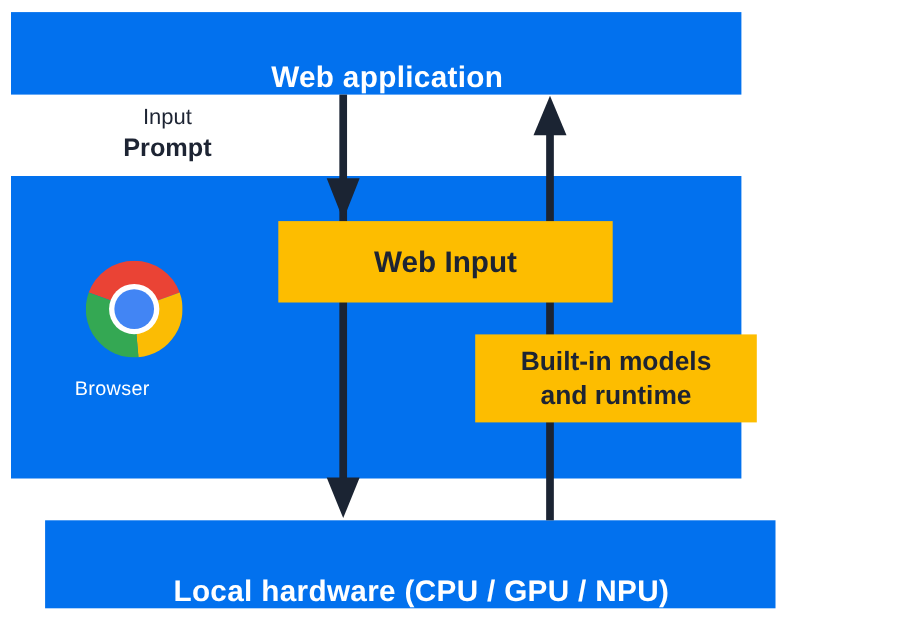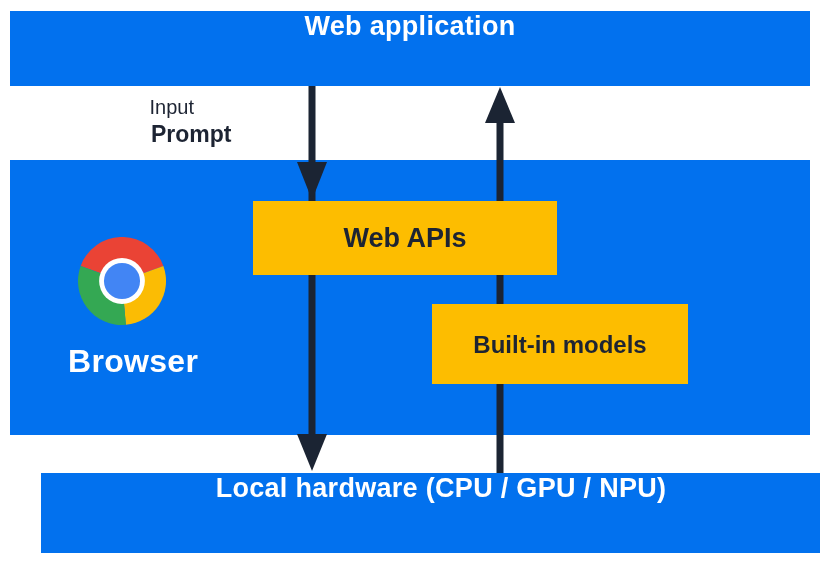--- a/index.html
+++ b/index.html
@@ -6,47 +6,47 @@
     --blue:#0271EE; --yellow:#FDBD00; --arrow:#1B2433; --text-dark:#1D2433;
     --text-light:#FFFFFF; --chrome-red:#EA4335; --chrome-yellow:#FBBC04;
     --chrome-green:#34A853; --chrome-blue:#4285F4;
   }
   html,body{margin:0;padding:0;background:#fff;}
   .canvas{
     position:relative; width:820px; height:566px; background:#fff;
     font-family:"Liberation Sans", sans-serif; overflow:hidden;
   }
   .bar{
-    position:absolute; left:10px; width:800px; background:var(--blue);
-    display:flex; align-items:flex-start; justify-content:center;
+    position:absolute; left:10px; width:644px; background:var(--blue);
+    display:flex; align-items:flex-end; justify-content:center;padding-left:20px;
   }
   .layer-top{ top:11px; height:75px; }
   .layer-mid{ top:160px; height:275px; }
   .layer-bottom{ top:473px; height:80px;margin-left:31px; }
   .bar-label{
     color:var(--text-light); font-size:27px; font-weight:700; letter-spacing:.3px;
   }
   .io-block{ position:absolute; z-index:2; color:var(--text-dark); }
   .io-input{ left:112px; top:95px; text-align:center; }
   .io-output{ right:53px; top:96px; text-align:right; }
   .io-title{ font-size:20px; font-weight:400; line-height:25px; }
-  .io-value{ font-size:23px; font-weight:700; line-height:28px;margin-left:39px; }
+  .io-value{ font-size:23px; font-weight:700; line-height:28px; }
   .arrows{ position:absolute; left:0; top:0; z-index:1; pointer-events:none; }
   .arrow-shape{ fill:var(--arrow); }
   .api-box{
     position:absolute; z-index:2; background:var(--yellow);
     display:flex; flex-direction:column; align-items:center; justify-content:center;
     color:var(--text-dark); font-weight:700; text-align:center;
   }
   .web-apis{ left:253px; top:201px; width:304px; height:74px; font-size:27px; }
   .builtin{ left:432px; top:304px; width:256px; height:80px; font-size:24px; line-height:31px; }
   .chrome-icon{ position:absolute; left:78px; top:237px; width:88px; height:88px; z-index:2; }
   .browser-label{
     position:absolute; left:68px; top:343px; z-index:2;
-    color:var(--text-light); font-size:32px; font-weight:700; letter-spacing:.3px;
+    color:var(--text-light); font-size:18px; font-weight:400; letter-spacing:.3px;
   }
 </style>
 </head>
 <body>
 
 <div class="canvas">
 
   <div class="bar layer-top">
     <span class="bar-label">Web application</span>
   </div>
@@ -69,23 +69,24 @@
   <svg class="chrome-icon" viewBox="0 0 100 100" aria-hidden="true">
     <path d="M50,50 L3,32.9 A50,50 0 0 1 97,32.9 Z" fill="var(--chrome-red)"></path>
     <path d="M50,50 L97,32.9 A50,50 0 0 1 54.4,99.8 Z" fill="var(--chrome-yellow)"></path>
     <path d="M50,50 L54.4,99.8 A50,50 0 0 1 3,32.9 Z" fill="var(--chrome-green)"></path>
     <circle cx="50" cy="50" r="26" fill="#FFFFFF"></circle>
     <circle cx="50" cy="50" r="20.5" fill="var(--chrome-blue)"></circle>
   </svg>
   <div class="browser-label">Browser</div>
 
   <div class="api-box web-apis">
-    <span>Web APIs</span>
+    <span>Web Input</span>
   </div>
   <div class="api-box builtin">
     <span>Built-in models</span>
+    <span>and runtime</span>
   </div>
 
   <div class="bar layer-bottom">
     <span class="bar-label">Local hardware (CPU / GPU / NPU)</span>
   </div>
 
 </div>
 
 </body></html>

